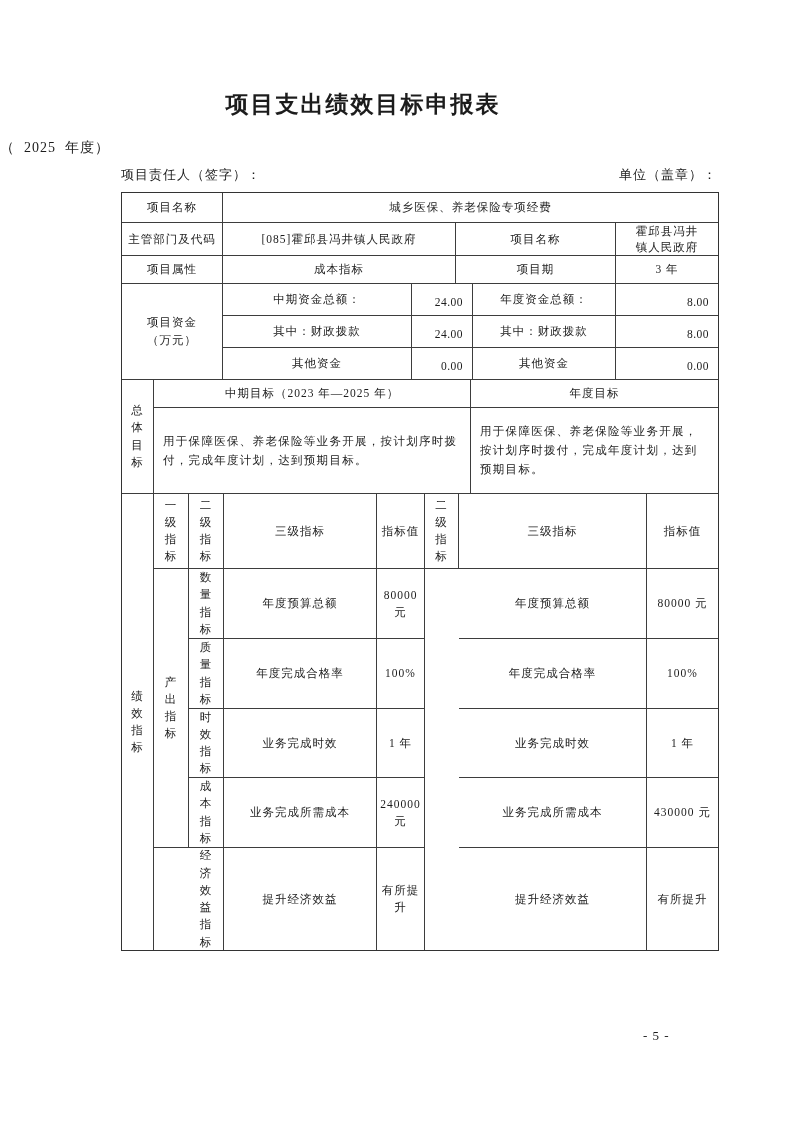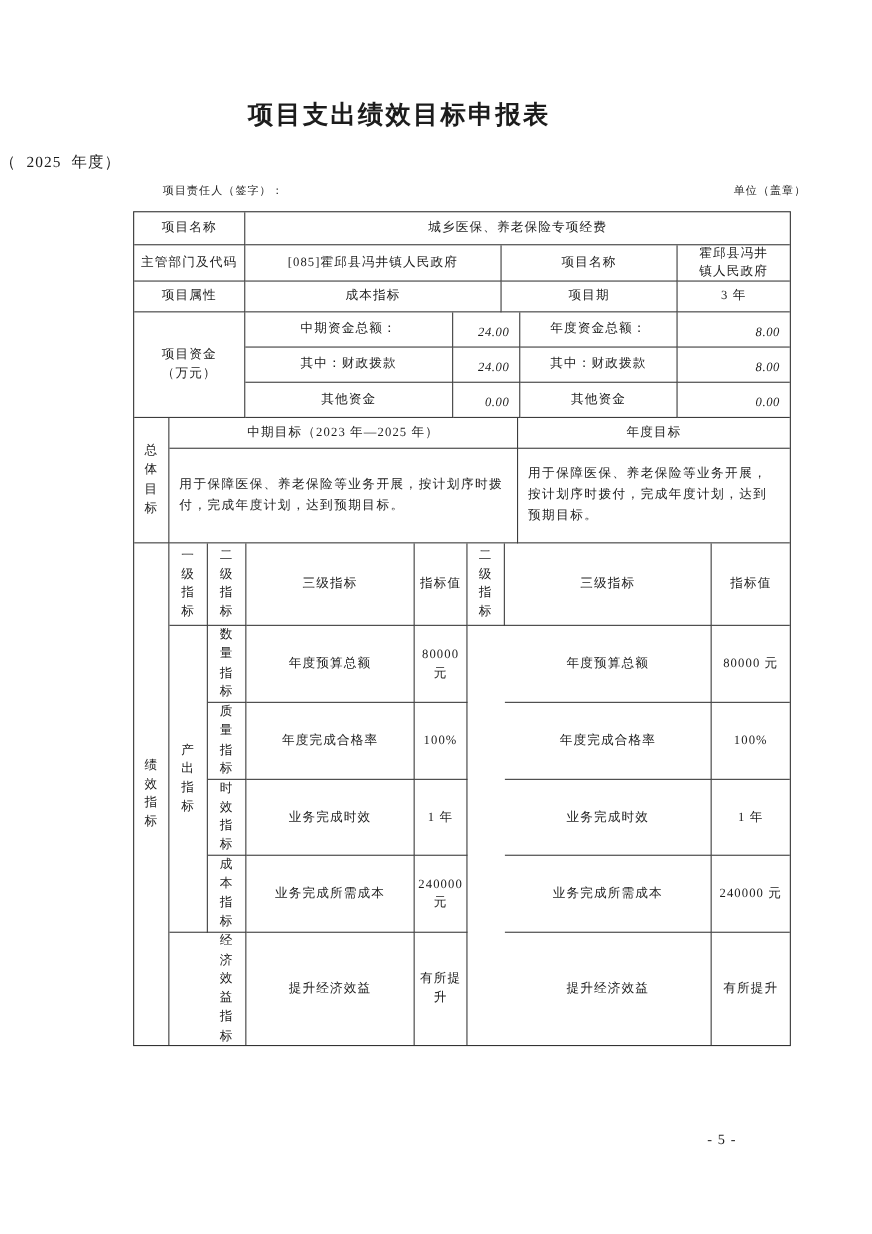--- a/index.html
+++ b/index.html
@@ -4,34 +4,34 @@
 <style>
   html,body{margin:0;padding:0;background:#fff;}
   .page{position:relative;width:726px;height:1122px;background:#ffffff;overflow:hidden;
         font-family:"Liberation Serif","DejaVu Serif",serif;color:#1c1c1c;}
   .title{position:absolute;top:89px;left:0;width:100%;text-align:center;
          font-family:"Liberation Sans","DejaVu Sans",sans-serif;
          font-size:23px;font-weight:bold;letter-spacing:2px;}
   .subtitle{position:absolute;top:139px;left:0;width:100%;text-align:left;
             font-size:14px;white-space:pre;letter-spacing:1px;}
   .signrow{position:absolute;top:166px;left:121px;width:596px;display:flex;
-           justify-content:space-between;font-size:10px;letter-spacing:1px;margin-left:27px;}
+           justify-content:space-between;font-size:13px;letter-spacing:1px;}
   .tbl{position:absolute;top:192px;left:121px;width:596px;border:1.5px solid #333;}
   .grid{display:grid;}
   .gA{grid-template-columns:101px 189px 44px 17px 143px 102px;
       grid-template-rows:30px 33px 28px 32px 32px 32px;}
   .gB{grid-template-columns:32px 317px 247px;grid-template-rows:28px 86px;}
   .gC{grid-template-columns:32px 35px 35px 153px 48px 34px 188px 71px;
       grid-template-rows:75px 70px 70px 69px 70px 102px;}
   .c{box-sizing:border-box;border-right:1px solid #3d3d3d;border-bottom:1px solid #3d3d3d;
      display:flex;align-items:center;justify-content:center;text-align:center;
      font-size:11.5px;letter-spacing:1px;line-height:1.45;padding:1px 2px;}
   .nr{border-right:none;}
   .nb{border-bottom:none;}
-  .num{justify-content:flex-end;align-items:flex-end;padding:0 9px 4px 0;letter-spacing:0.5px;font-style:italic;}
+  .num{justify-content:flex-end;align-items:flex-end;padding:0 9px 4px 0;letter-spacing:0.5px;}
   .val{padding:0 4px;}
   .v{display:block;width:13px;word-break:break-all;line-height:1.5;text-align:center;}
   .goal{justify-content:flex-start;align-items:center;text-align:left;
         padding:6px 9px;letter-spacing:1.3px;line-height:1.65;}
   .w66{display:inline-block;width:70px;line-height:1.4;}
   .two-line{display:flex;flex-direction:column;align-items:center;line-height:1.5;}
   .pagenum{position:absolute;top:1028px;left:643px;font-size:13px;letter-spacing:1px;}
 </style>
 </head>
 <body>
@@ -142,21 +142,21 @@
       <div class="c val" style="grid-area:4/5/5/6">1 年</div>
       <div class="c" style="grid-area:4/7/5/8">业务完成时效</div>
       <div class="c val nr" style="grid-area:4/8/5/9">1 年</div>
 
       <div class="c" style="grid-area:5/3/6/4">
           <span class="v">成本指标</span>
         </div>
       <div class="c" style="grid-area:5/4/6/5">业务完成所需成本</div>
       <div class="c val" style="grid-area:5/5/6/6">240000元</div>
       <div class="c" style="grid-area:5/7/6/8">业务完成所需成本</div>
-      <div class="c val nr" style="grid-area:5/8/6/9">240000 元</div>
+      <div class="c val nr" style="grid-area:5/8/6/9">430000 元</div>
 
       <div class="c nb" style="grid-area:6/3/7/4">
           <span class="v">经济效益指标</span>
         </div>
       <div class="c nb" style="grid-area:6/4/7/5">提升经济效益</div>
       <div class="c val nb" style="grid-area:6/5/7/6">有所提升</div>
       <div class="c nb" style="grid-area:6/7/7/8">提升经济效益</div>
       <div class="c val nr nb" style="grid-area:6/8/7/9">有所提升</div>
     </div>
 

